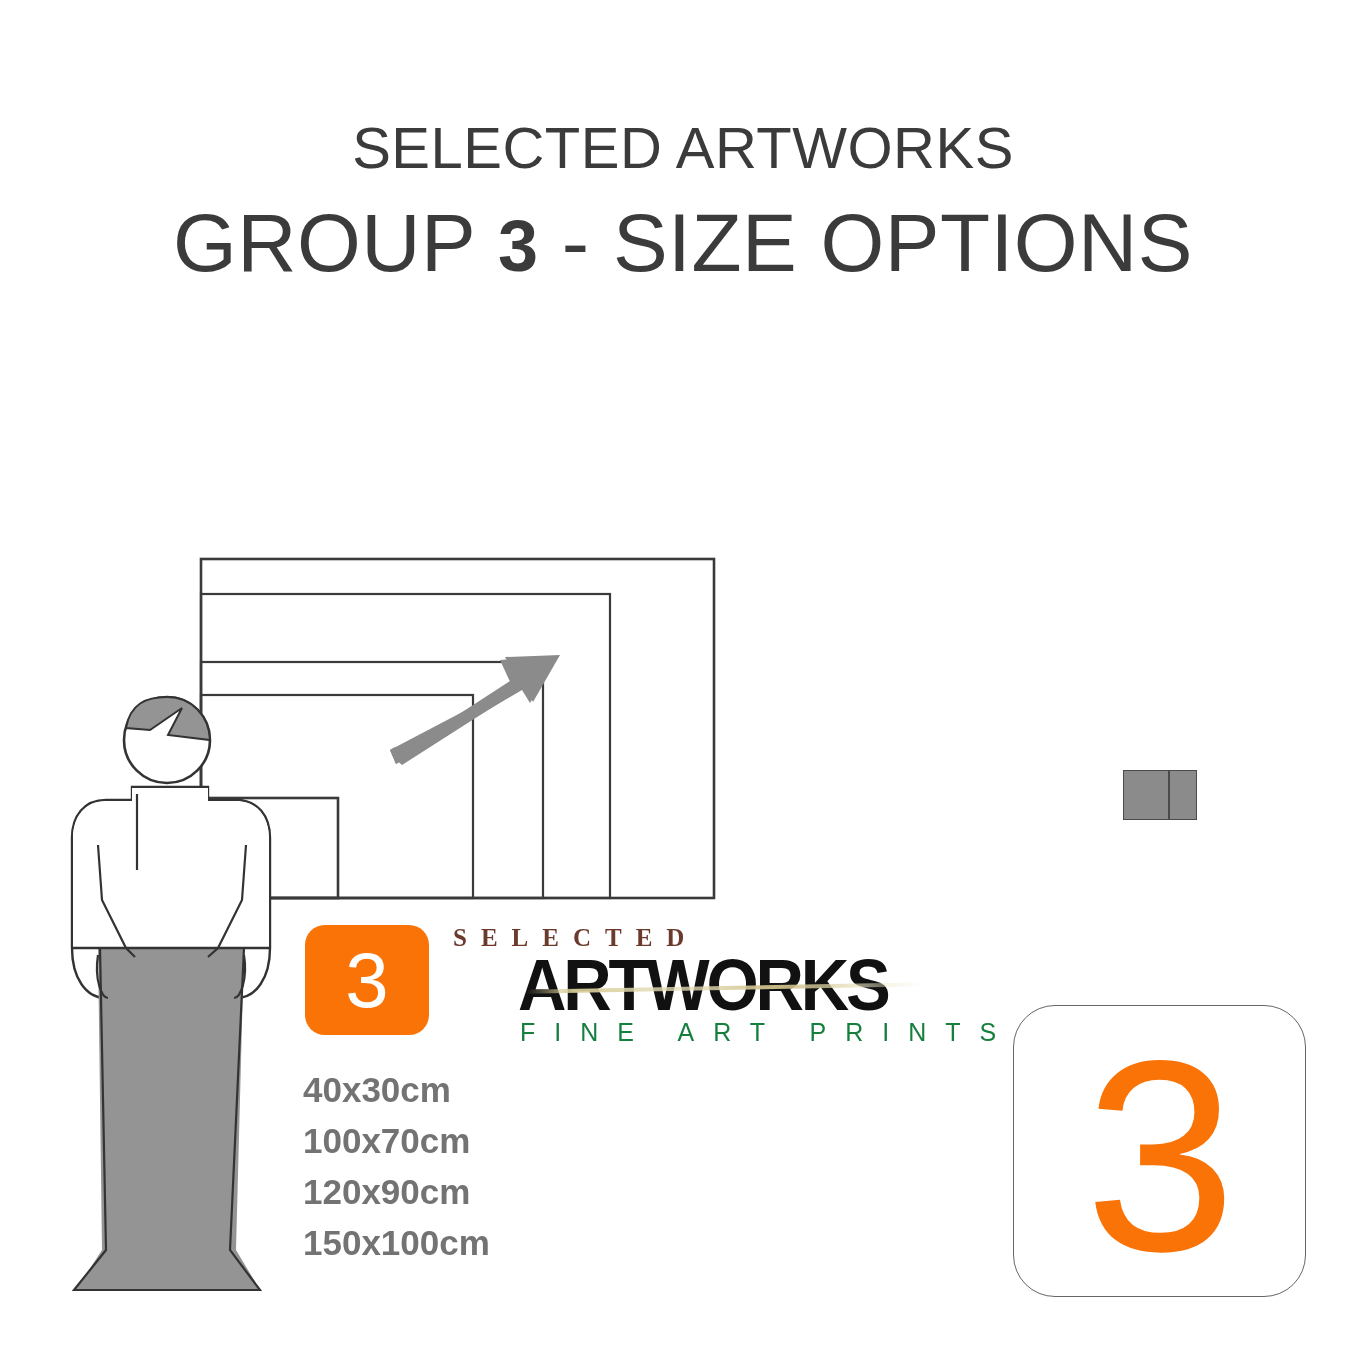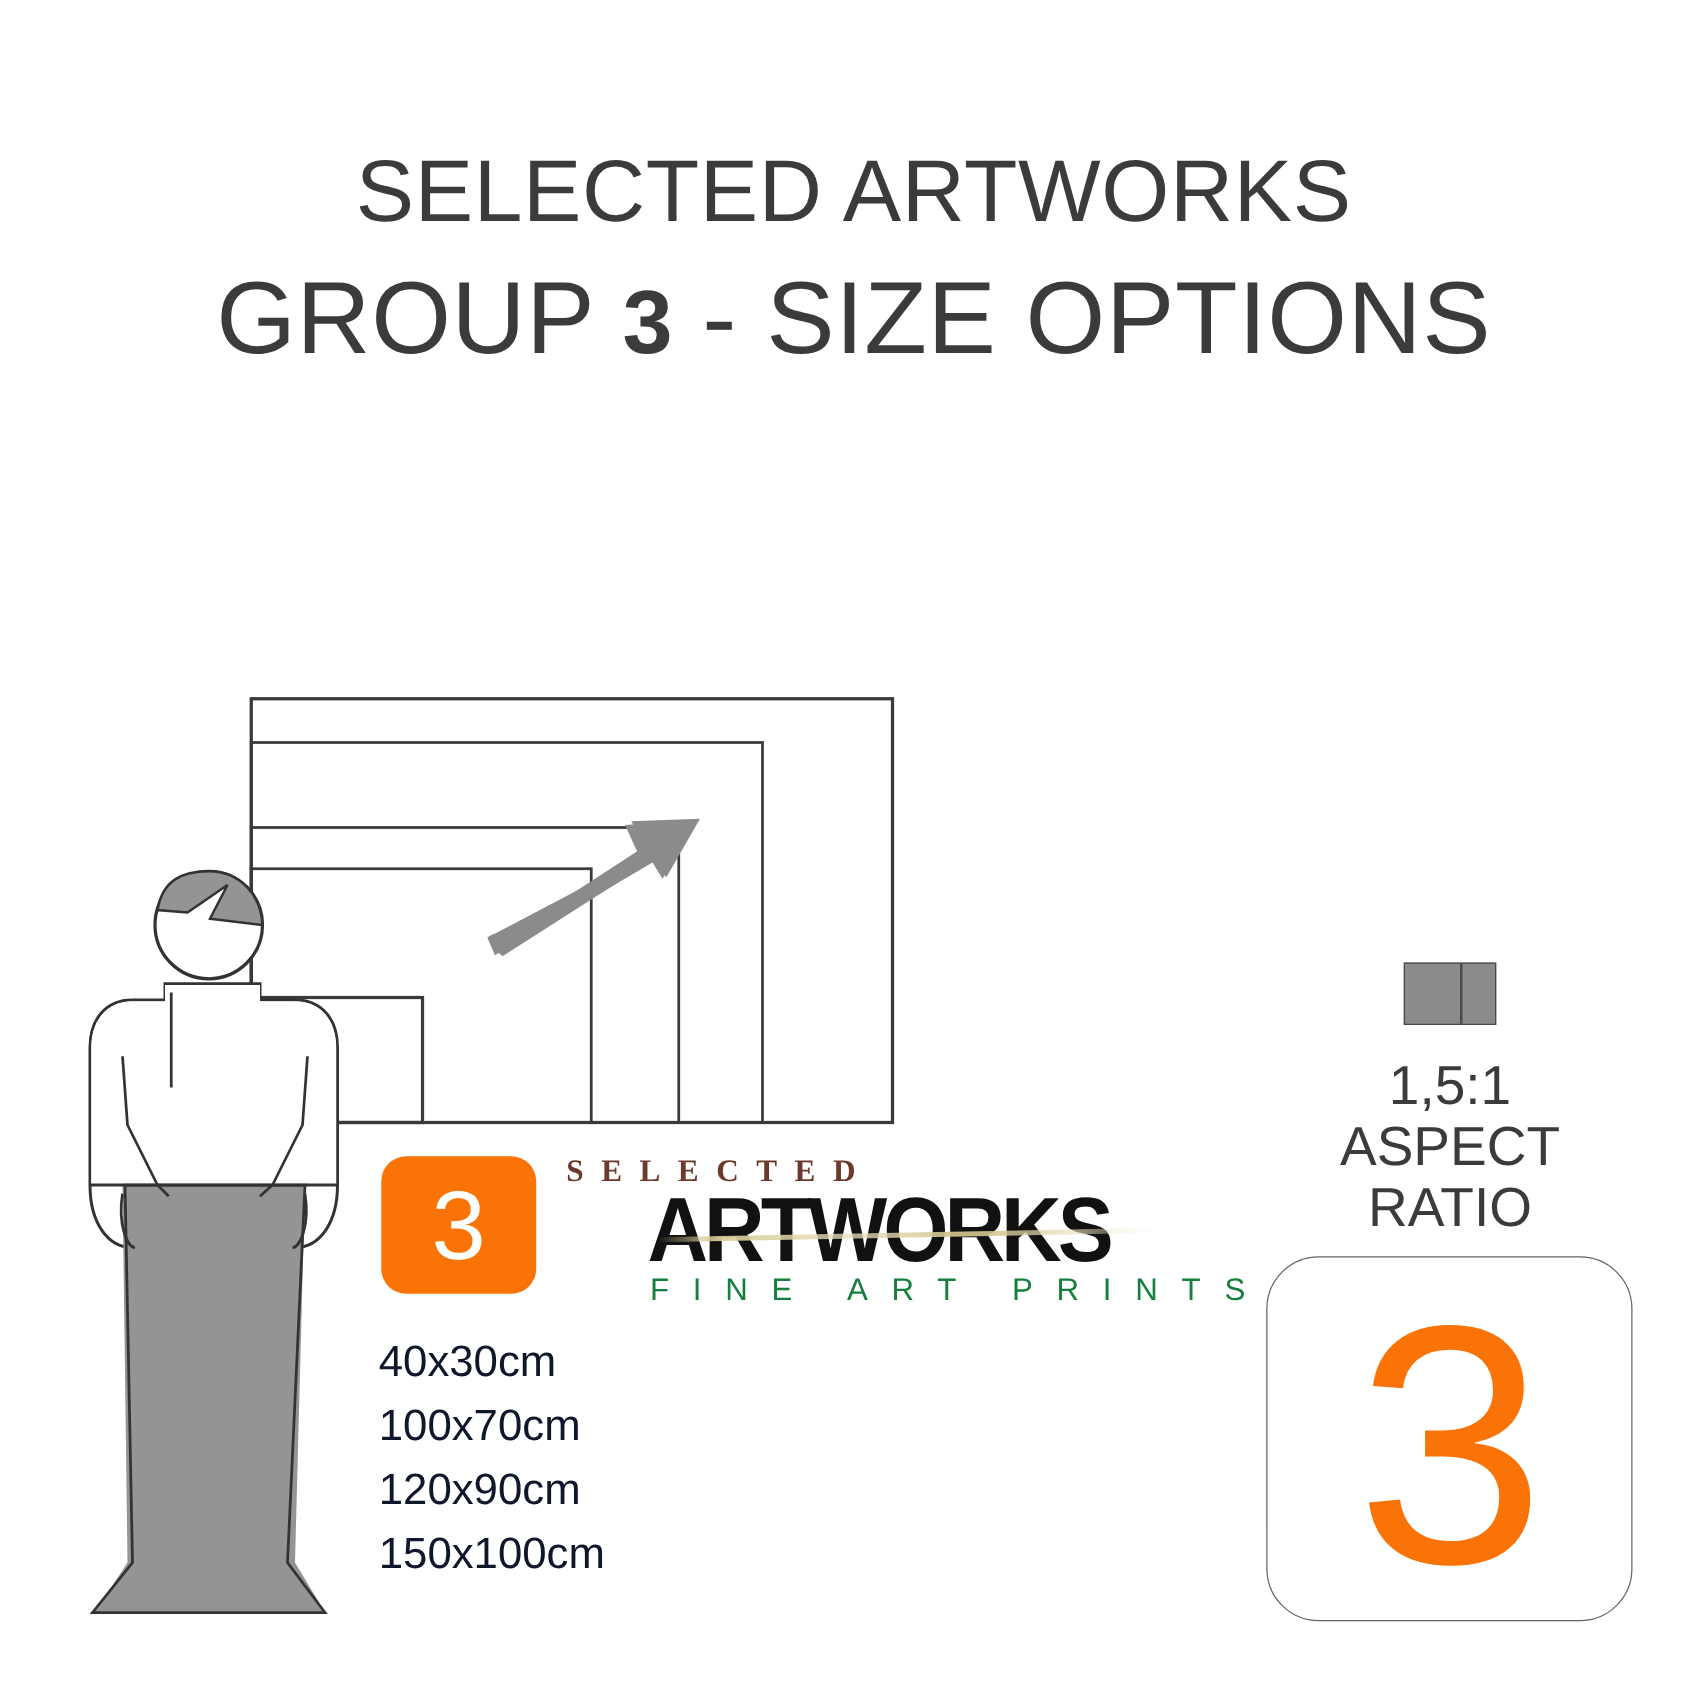--- a/index.html
+++ b/index.html
@@ -22,21 +22,21 @@
     top: 118px;
     width: 1366px;
     text-align: center;
     color: #3b3b3b;
     font-family: "Liberation Sans", sans-serif;
     font-weight: 300;
     letter-spacing: 0.5px;
     line-height: 1.02;
   }
   #title-line-1 {
-    font-size: 70px;
+    font-size: 58px;
     display: block;
     white-space: nowrap;
   }
   #title-line-2 {
     font-size: 82px;
     display: block;
     white-space: nowrap;
     margin-top: 24px;
   }
   .title-strong {
@@ -145,24 +145,24 @@
     color: #15803d;
     white-space: nowrap;
   }
 
   
   #size-list {
     position: absolute;
     left: 303px;
     top: 1064px;
     font-family: "Liberation Sans", sans-serif;
-    font-weight: 400;
+    font-weight: 700;
     font-size: 35px;
     line-height: 51px;
-    color: #0f172a;
+    color: #737373;
   }
   #size-list .size-item { display: block; white-space: nowrap; }
 
   
   #aspect-block {
     position: absolute;
     left: 1015px;
     top: 770px;
     width: 290px;
     text-align: center;
@@ -315,22 +315,17 @@
   <span class="size-item">40x30cm</span>
   <span class="size-item">100x70cm</span>
   <span class="size-item">120x90cm</span>
   <span class="size-item">150x100cm</span>
 </div>
 
 <div id="aspect-block">
   <div id="aspect-swatch">
     <div id="aspect-swatch-divider"></div>
   </div>
-  <div id="aspect-text">
-    <span>1,5:1</span>
-    <span>ASPECT</span>
-    <span>RATIO</span>
-  </div>
 </div>
 
 <div id="number-card">
   <div id="number-card-value">3</div>
 </div>
 
 </body></html>

